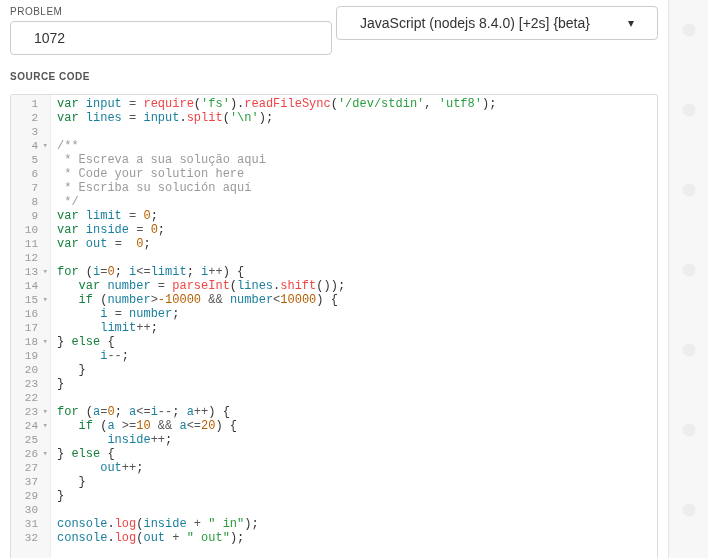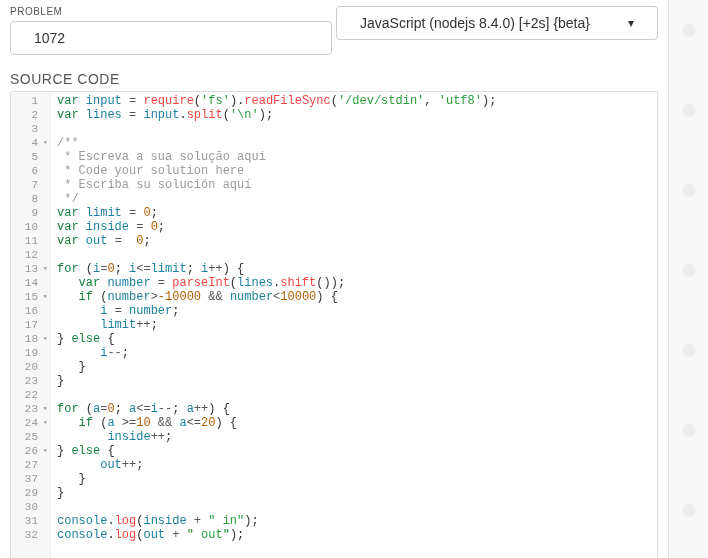--- a/index.html
+++ b/index.html
@@ -63,25 +63,25 @@
   .text-input { outline: none; }
   .select-wrap {
     justify-content: space-between;
     cursor: pointer;
   }
   .select-wrap .chev {
     font-size: 12px;
     color: #333;
   }
   .section-label {
-    font-size: 14px;
+    font-size: 10px;
     letter-spacing: 0.5px;
     color: #555;
-    margin-bottom: 4px;
-    font-weight: 400;
+    margin-bottom: 12px;
+    font-weight: 700;
   }
   .editor {
     border: 1px solid #ddd;
     border-radius: 2px;
     height: 480px;
     display: flex;
     font-family: Consolas, Monaco, "Courier New", monospace;
     font-size: 12px;
     line-height: 14px;
     overflow: hidden;

